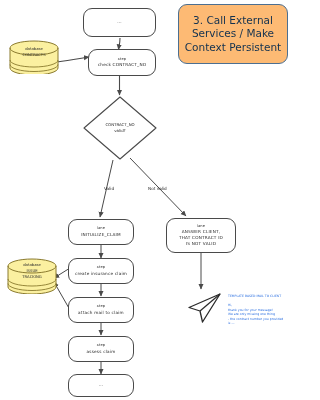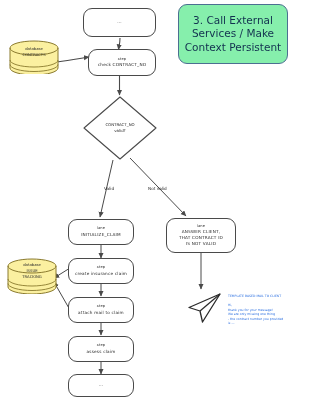--- a/index.html
+++ b/index.html
@@ -34,21 +34,21 @@
   }
   .box .kind{font-size:3.6px;}
   .box .name{font-size:4.2px;}
 
   
   .title-card{
     position:absolute;
     box-sizing:border-box;
     border:1.4px solid #4c6f91;
     border-radius:9px;
-    background:#86efac;
+    background:#fdba74;
     color:#12314f;
     display:flex;align-items:center;justify-content:center;
     text-align:center;
     font-size:10.5px;
     line-height:1.28;
     padding:2px 4px;
     font-family:"DejaVu Sans",sans-serif;
   }
 
   

